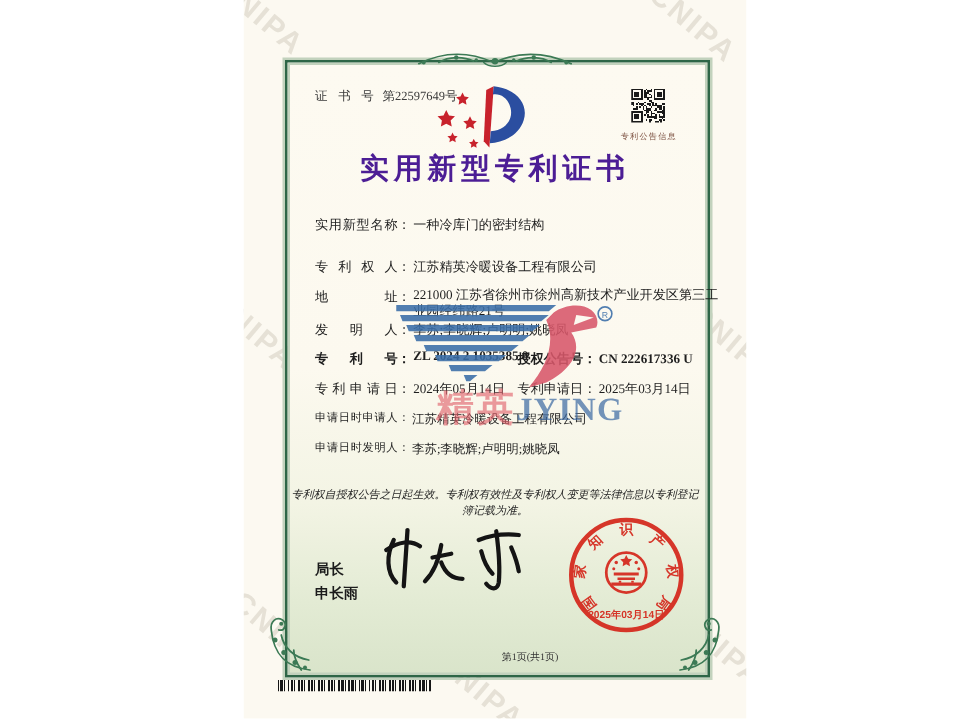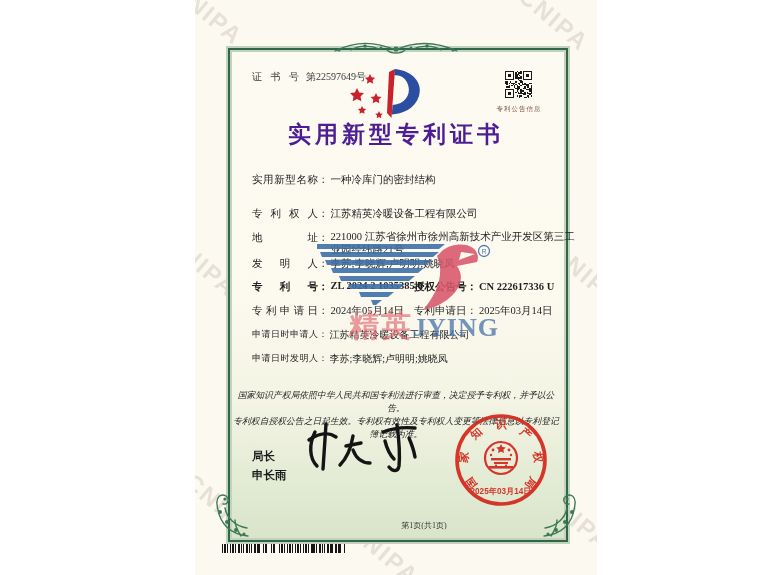--- a/index.html
+++ b/index.html
@@ -337,21 +337,20 @@
         <path fill="#fcf9f1" d="M146,8 L160,10 L144,16 Z"></path>
         <circle cx="169" cy="7" r="5.5" fill="none" stroke="#3a6ea8" stroke-width="1.3"></circle>
         <text x="169" y="10" text-anchor="middle" font-size="7" fill="#3a6ea8" font-family="Liberation Sans,sans-serif">R</text>
       </svg>
       <div class="mark-text">
         <span class="cn">精英</span><span class="en">JYING</span>
       </div>
     </div>
 
     <div class="statement">
-      <div>国家知识产权局依照中华人民共和国专利法进行审查，决定授予专利权，并予以公告。</div>
       <div>专利权自授权公告之日起生效。专利权有效性及专利权人变更等法律信息以专利登记簿记载为准。</div>
     </div>
 
     <div class="signer">
       <div>局长</div>
       <div>申长雨</div>
     </div>
 
     <div class="signature">
       <svg width="140" height="62" viewBox="0 0 140 62">

